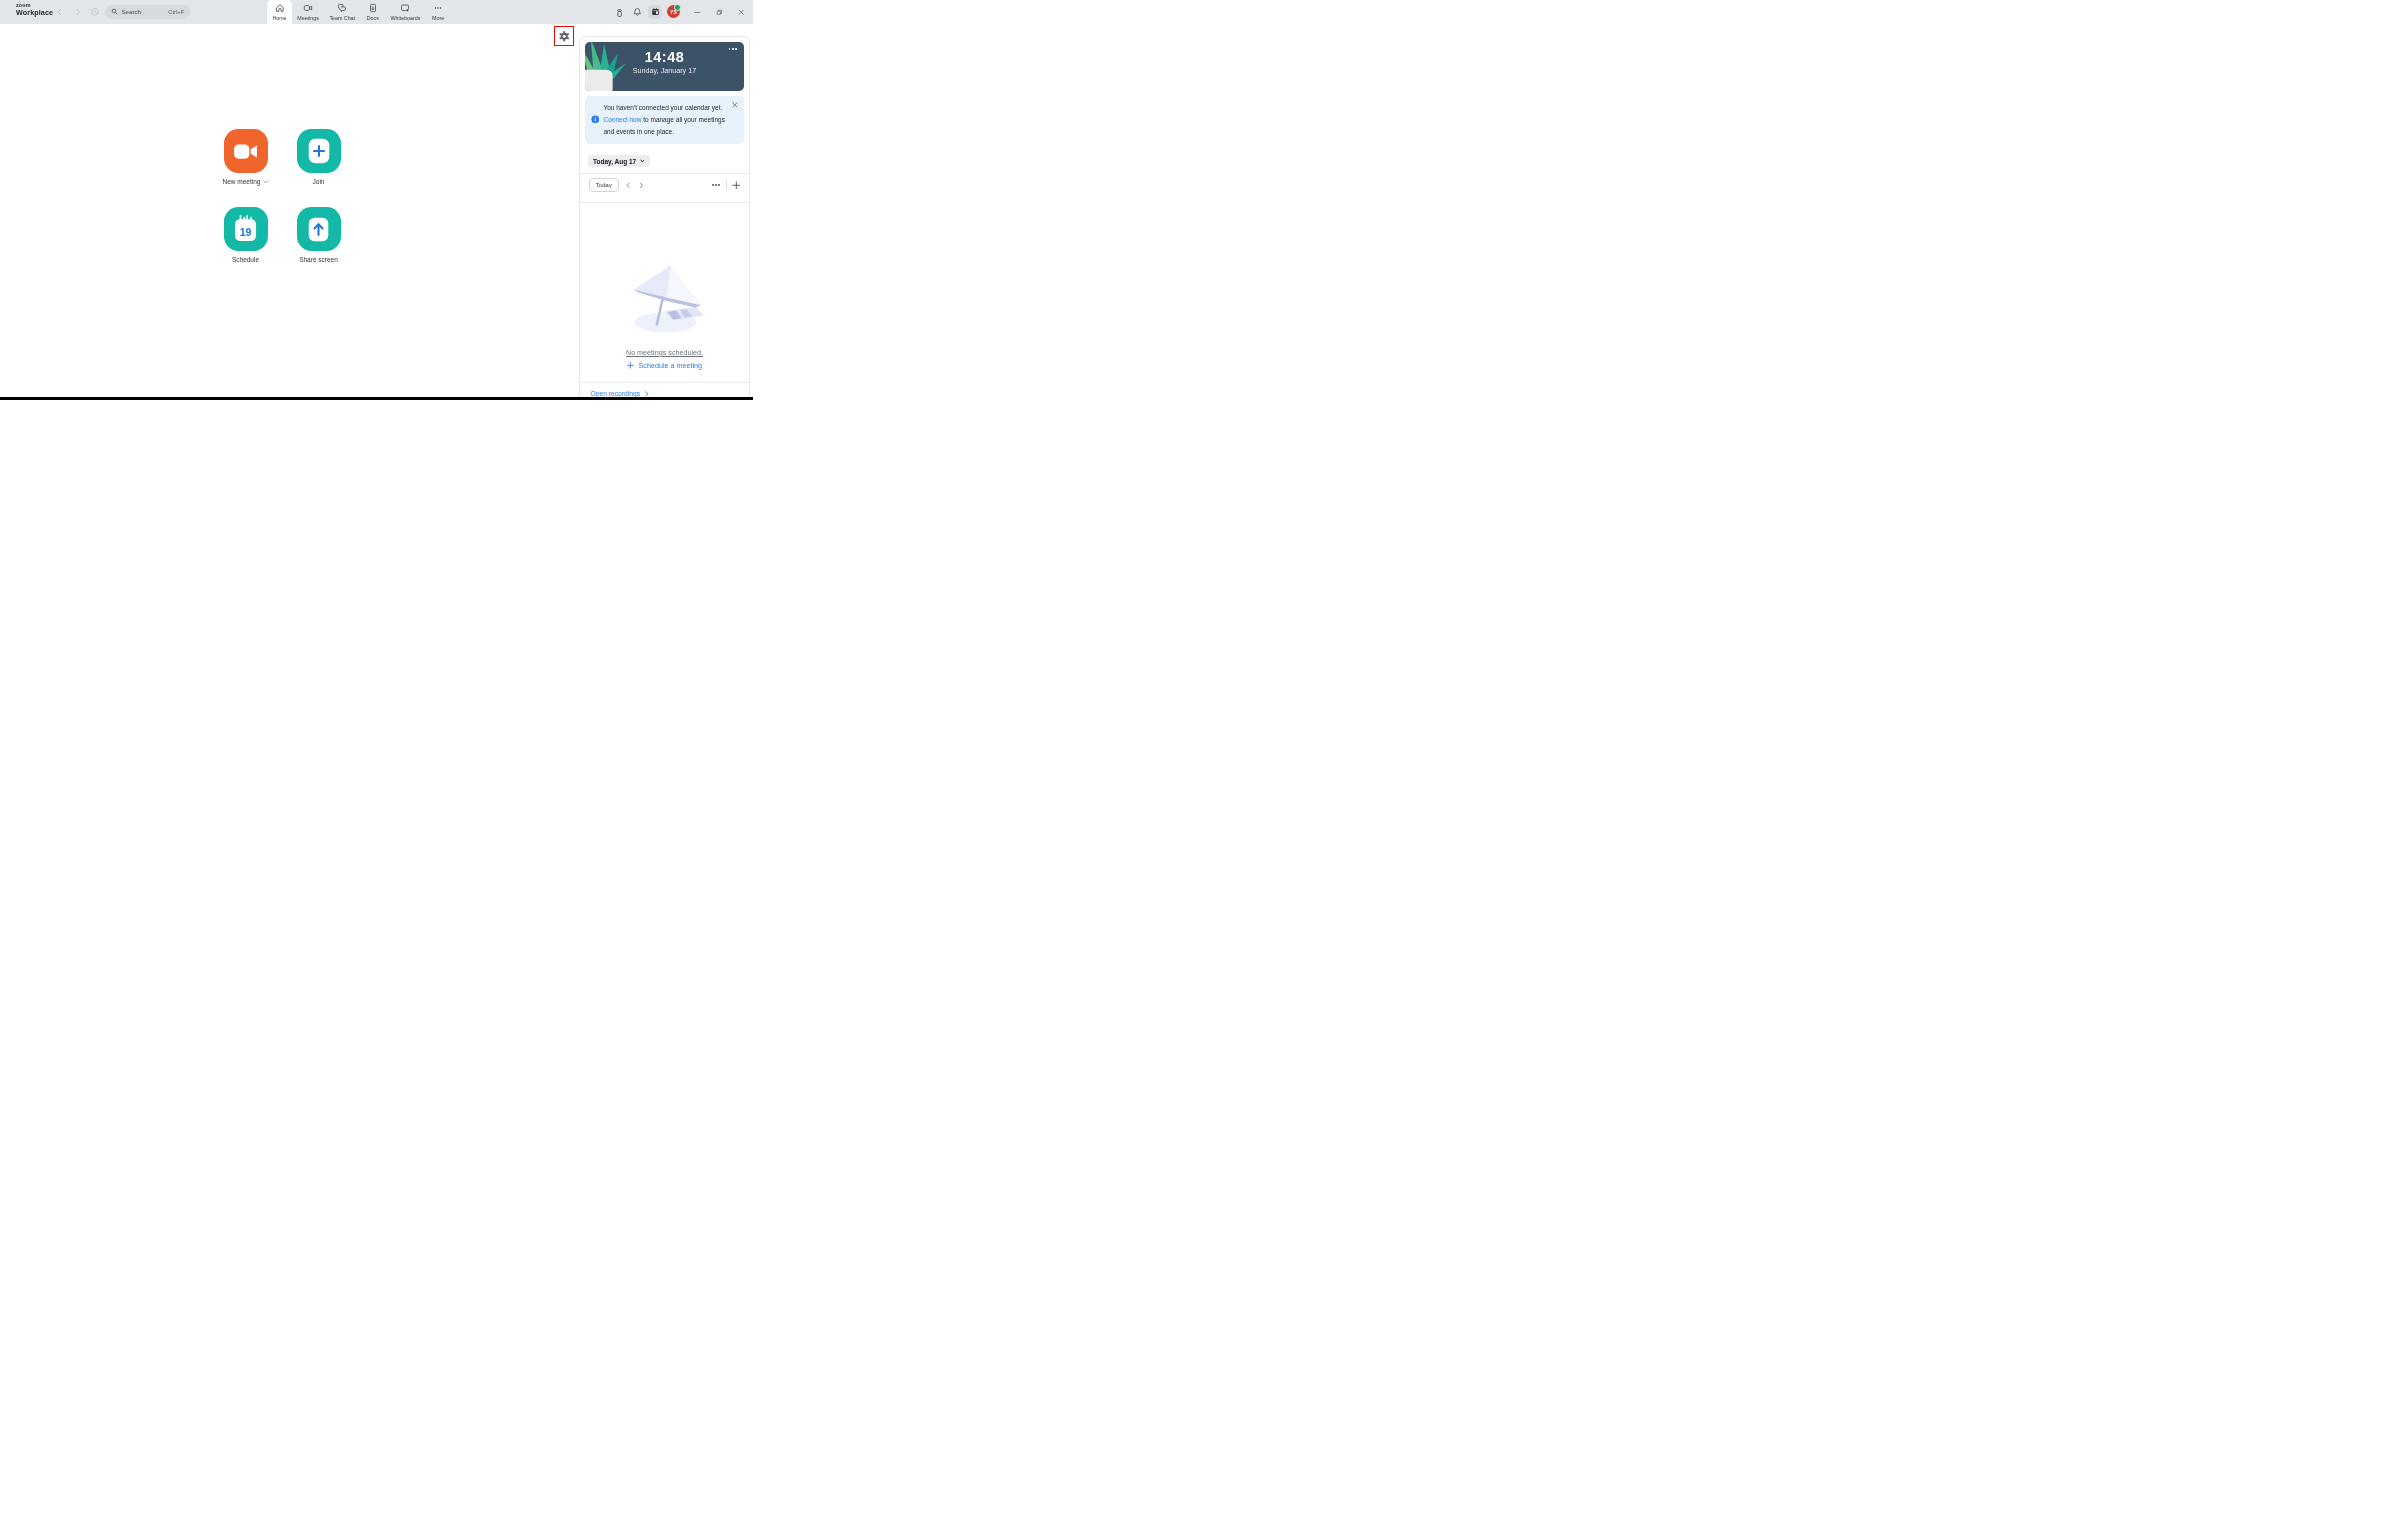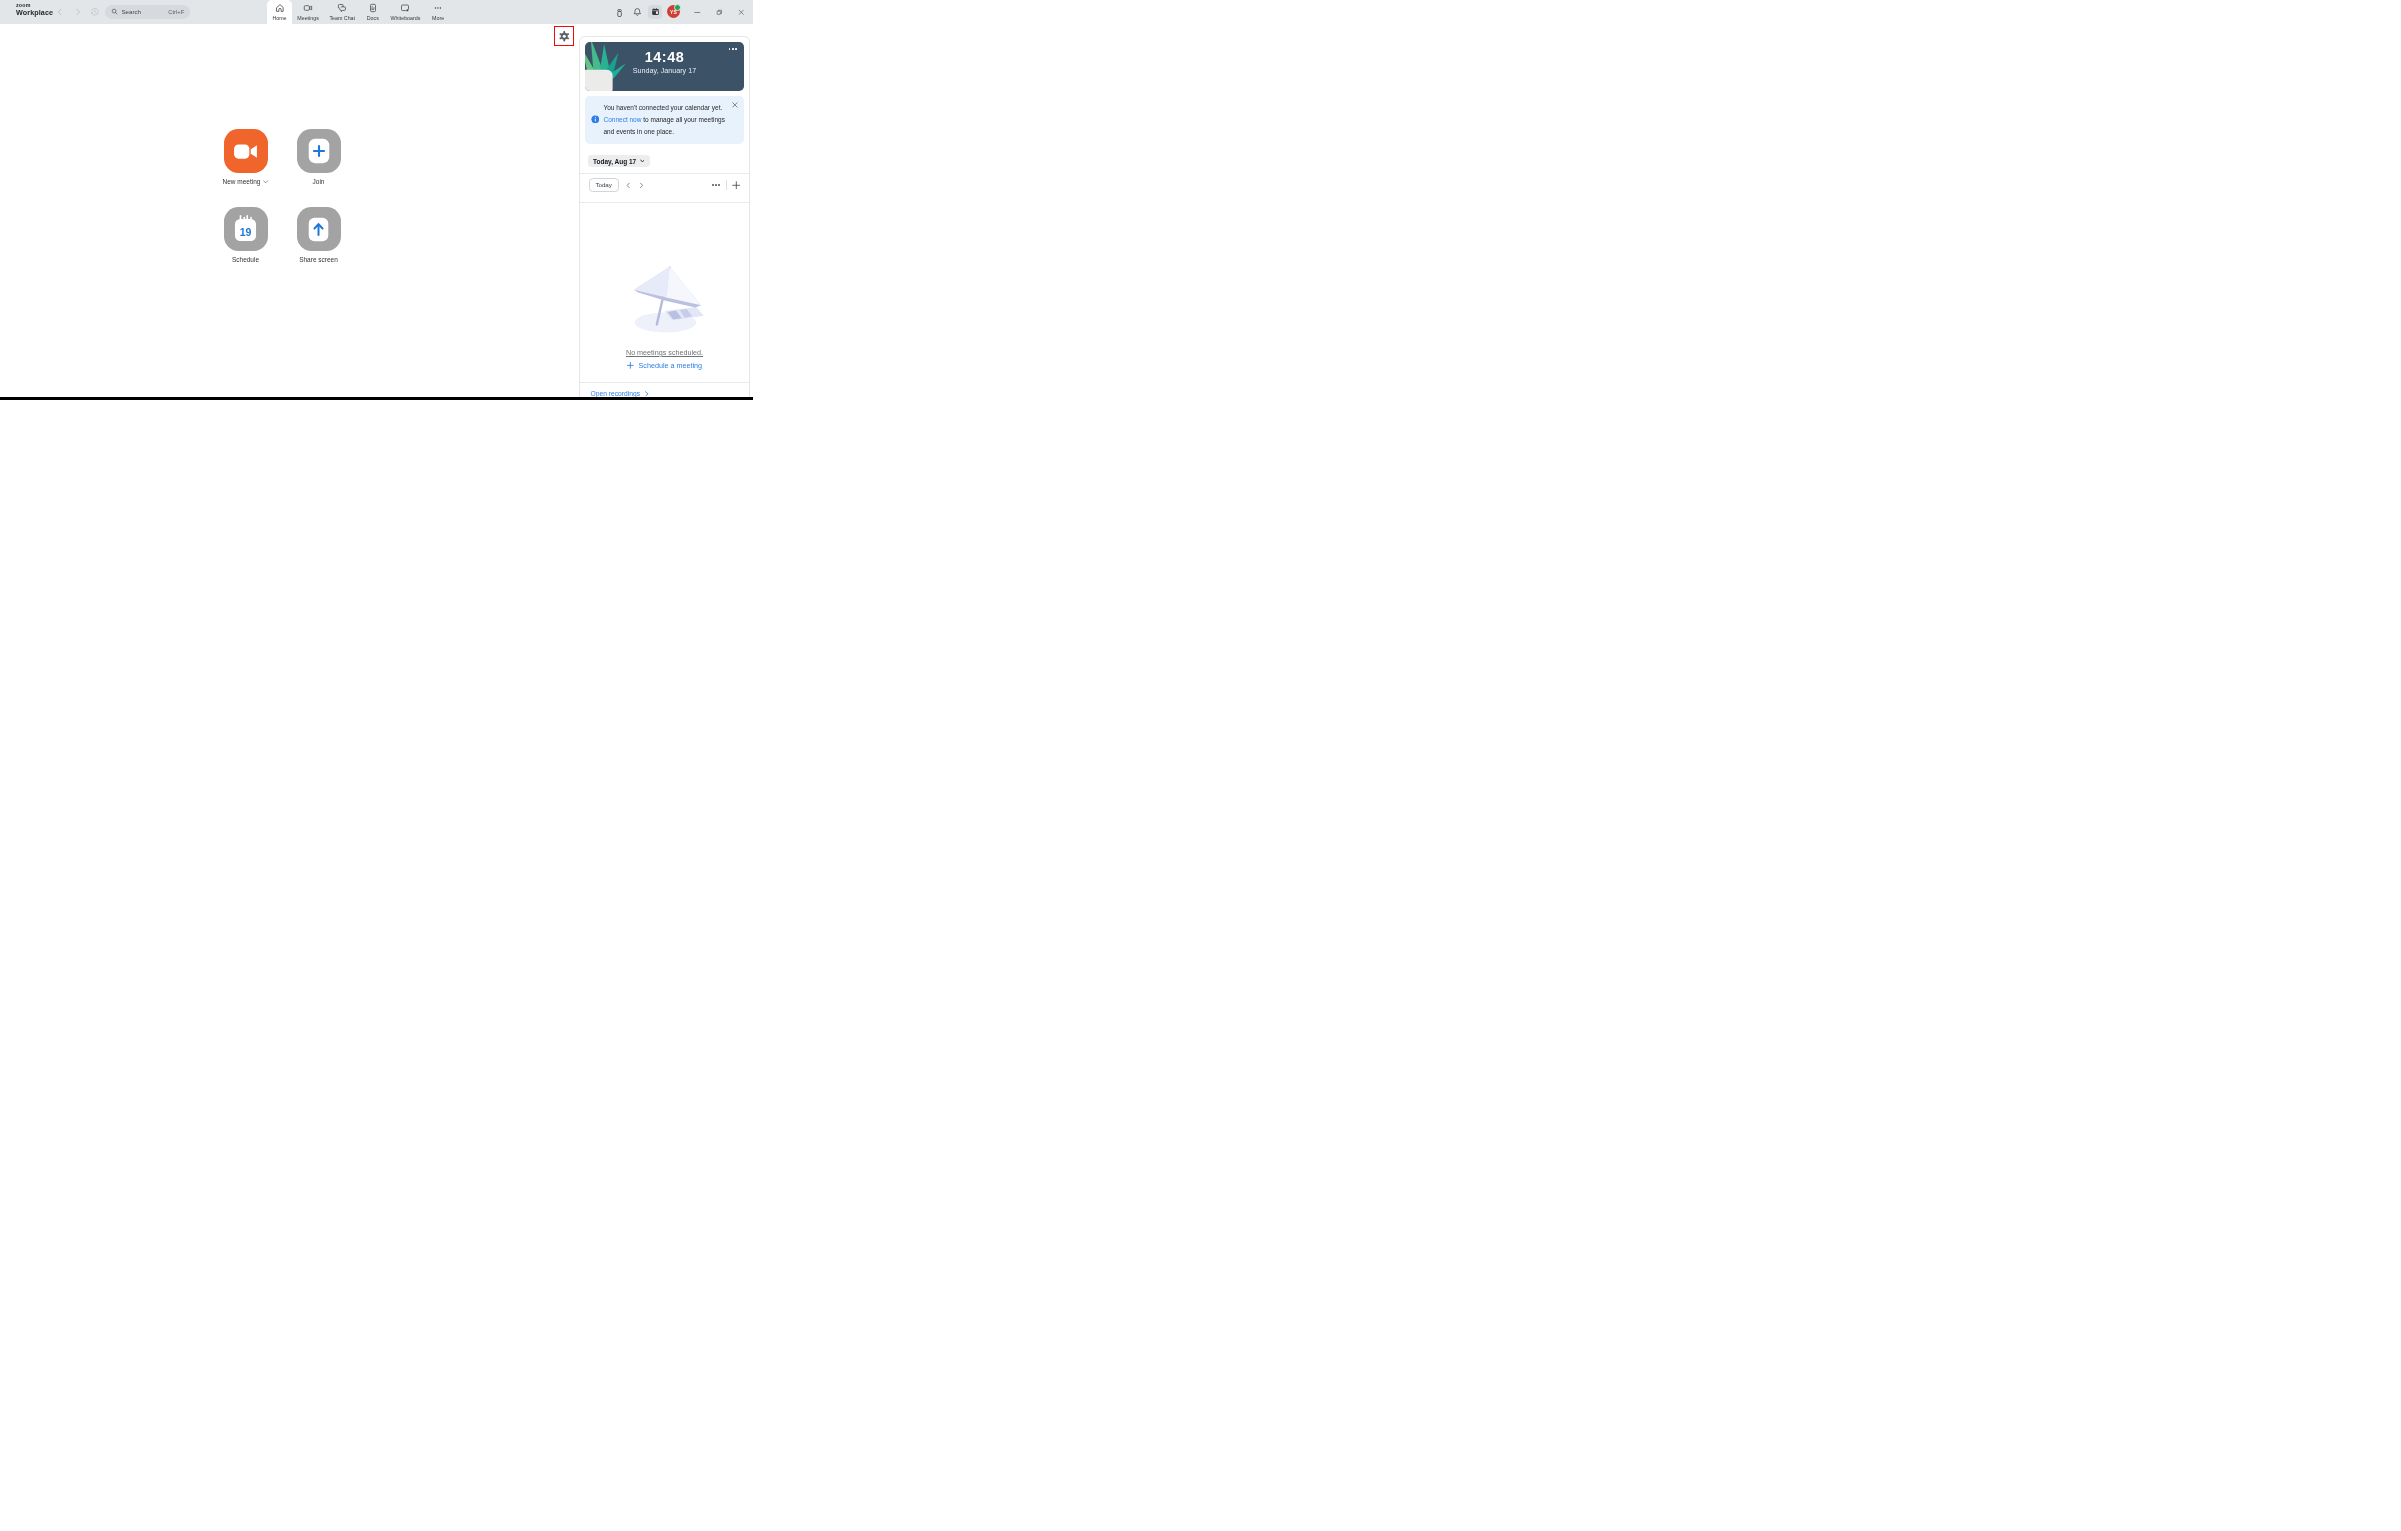--- a/index.html
+++ b/index.html
@@ -27,21 +27,21 @@
     border-radius:3.8px;display:flex;align-items:center;justify-content:center;}
   .avatar{position:absolute;left:667px;top:5.3px;width:13px;height:13px;border-radius:50%;
     background:#cf3e30;color:#fff;font-size:5px;font-weight:700;
     display:flex;align-items:center;justify-content:center;letter-spacing:0.1px;}
   .avatar .dot{position:absolute;right:-1px;top:-1.4px;width:4.8px;height:4.8px;border-radius:50%;
     background:#23a455;border:1px solid #e3e6e9;box-sizing:content-box;}
   
   .action{position:absolute;width:77px;text-align:center;}
   .a1{left:207px;top:129px}.a2{left:280px;top:129px}.a3{left:207px;top:207px}.a4{left:280px;top:207px}
   .squircle{width:44px;height:44px;border-radius:14.4px;margin:0 auto;display:flex;align-items:center;justify-content:center;}
-  .orange{background:#f0652c}.blue{background:#a3a3a3}
+  .orange{background:#f0652c}.blue{background:#14b8a6}
   .action .albl{margin-top:5.3px;font-size:6.5px;color:#303338;display:inline-flex;align-items:center;gap:2.9px;}
   
   .red-box{position:absolute;left:554px;top:26px;width:20px;height:20px;box-sizing:border-box;
     border:1.9px solid #ea0b0b;background:#fff;display:flex;align-items:center;justify-content:center;}
   
   .panel{position:absolute;left:579px;top:36px;width:171px;height:369px;background:#fff;
     border:0.5px solid #e4e6e9;border-radius:5.8px;box-sizing:border-box;padding:4.8px;overflow:hidden;}
   .clock-card{position:relative;height:49px;border-radius:4.8px;background:#3c5267;overflow:hidden;
     color:#fff;text-align:center;}
   .clock-time{margin-top:7.2px;font-size:14.4px;font-weight:700;letter-spacing:0.5px;}

